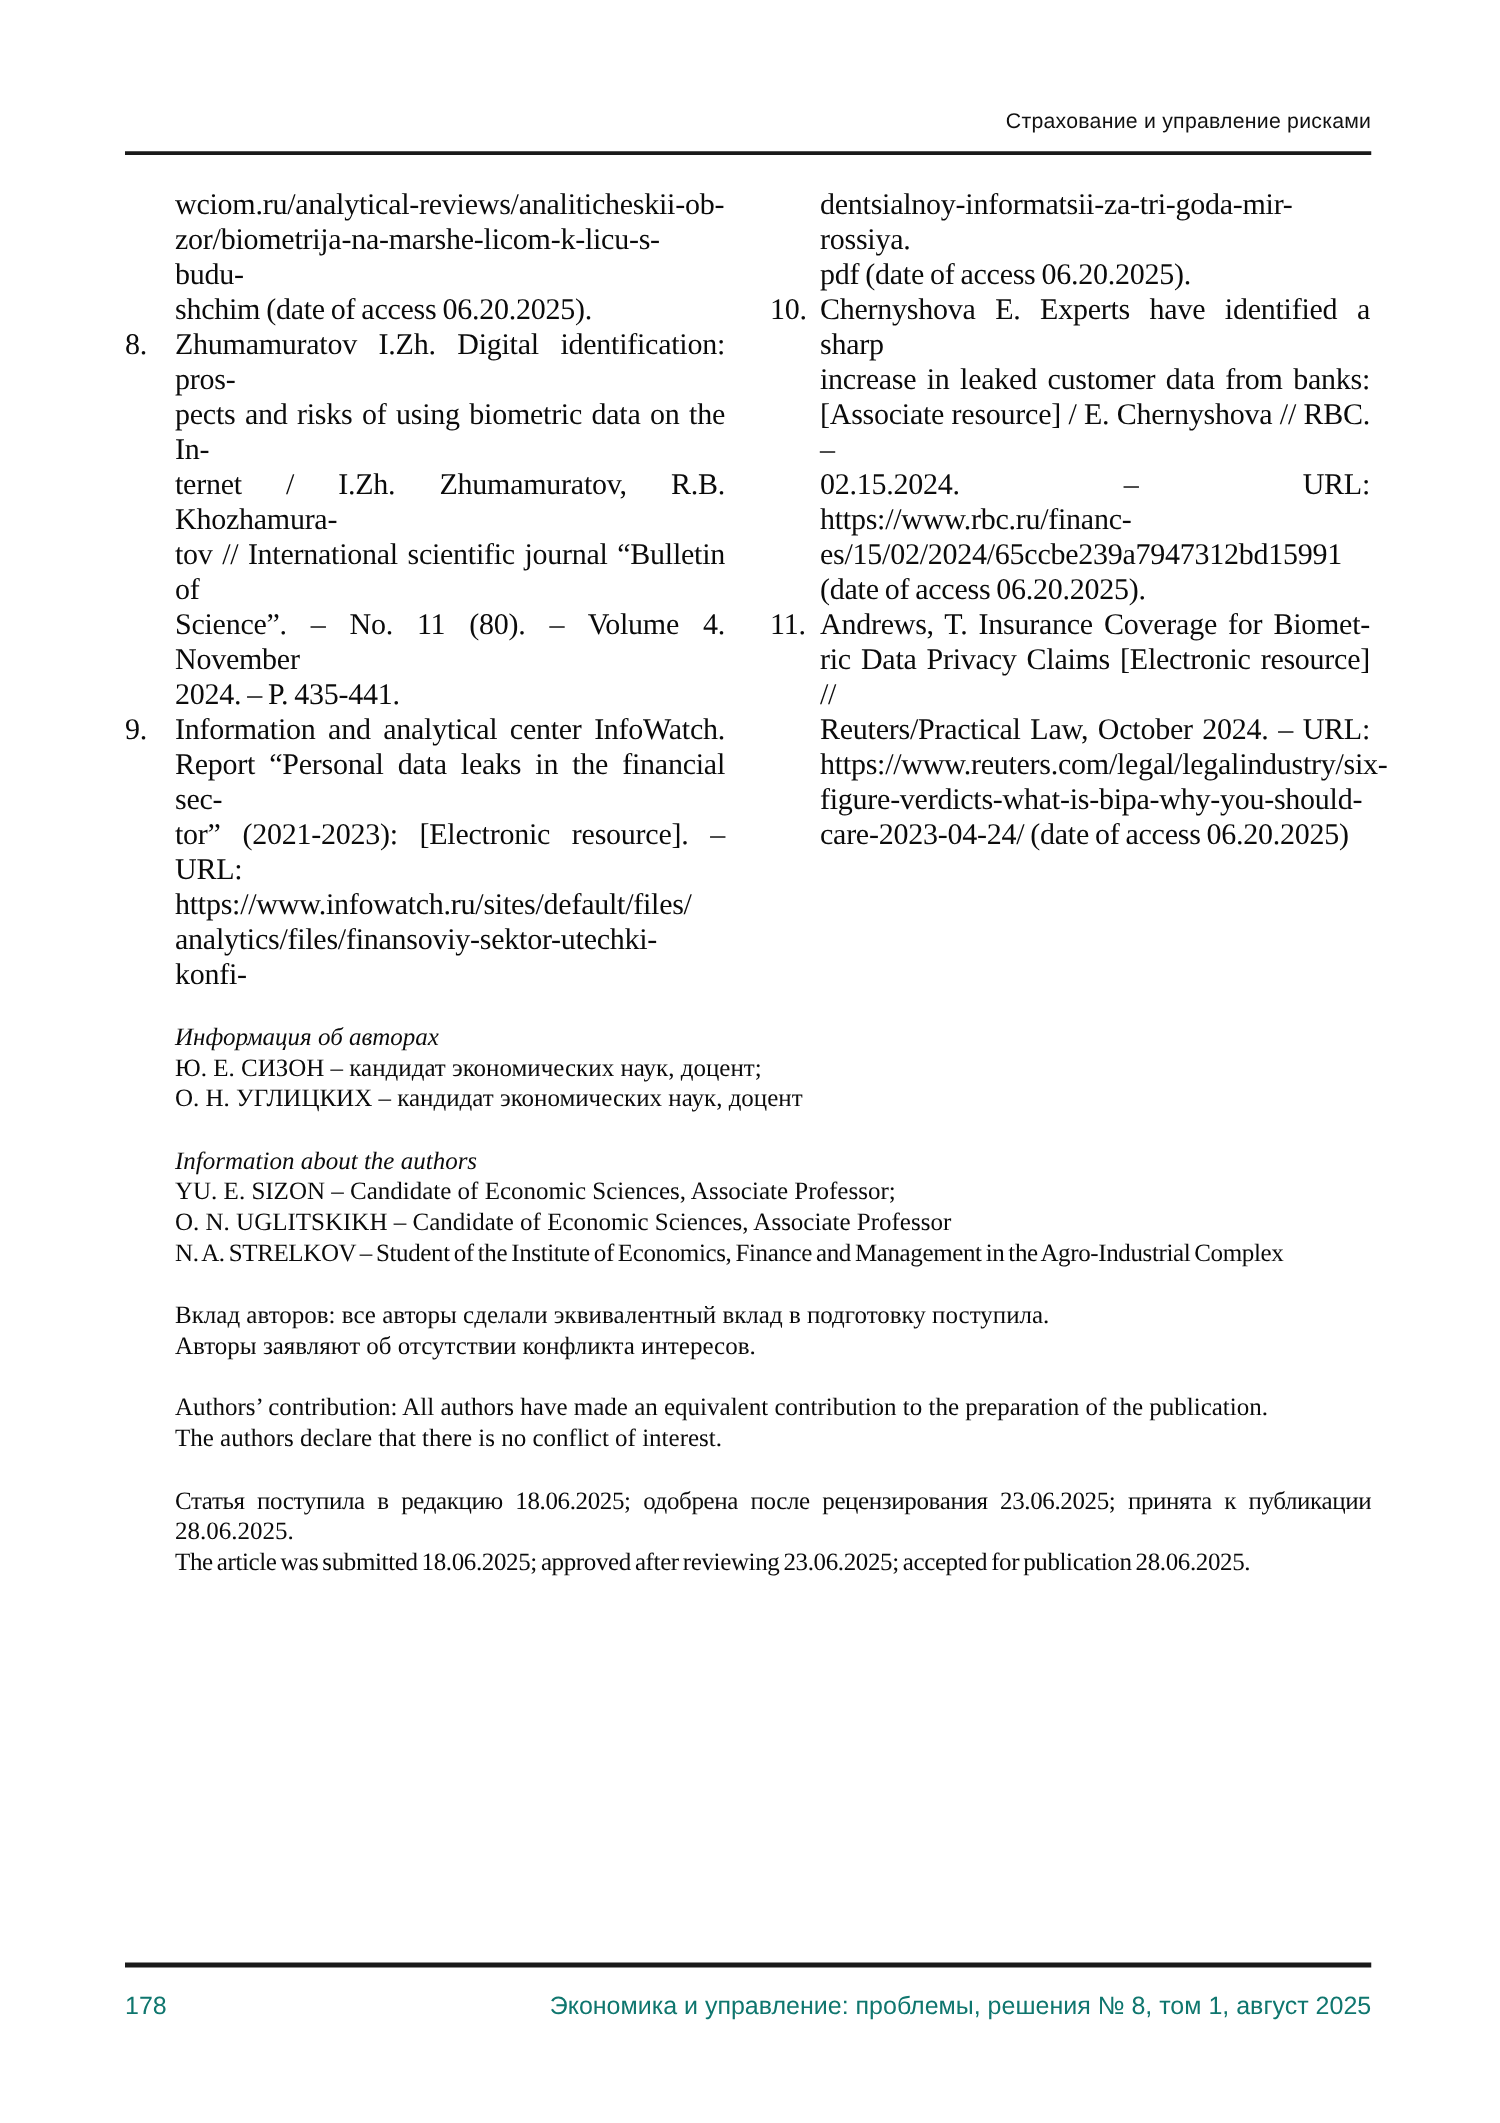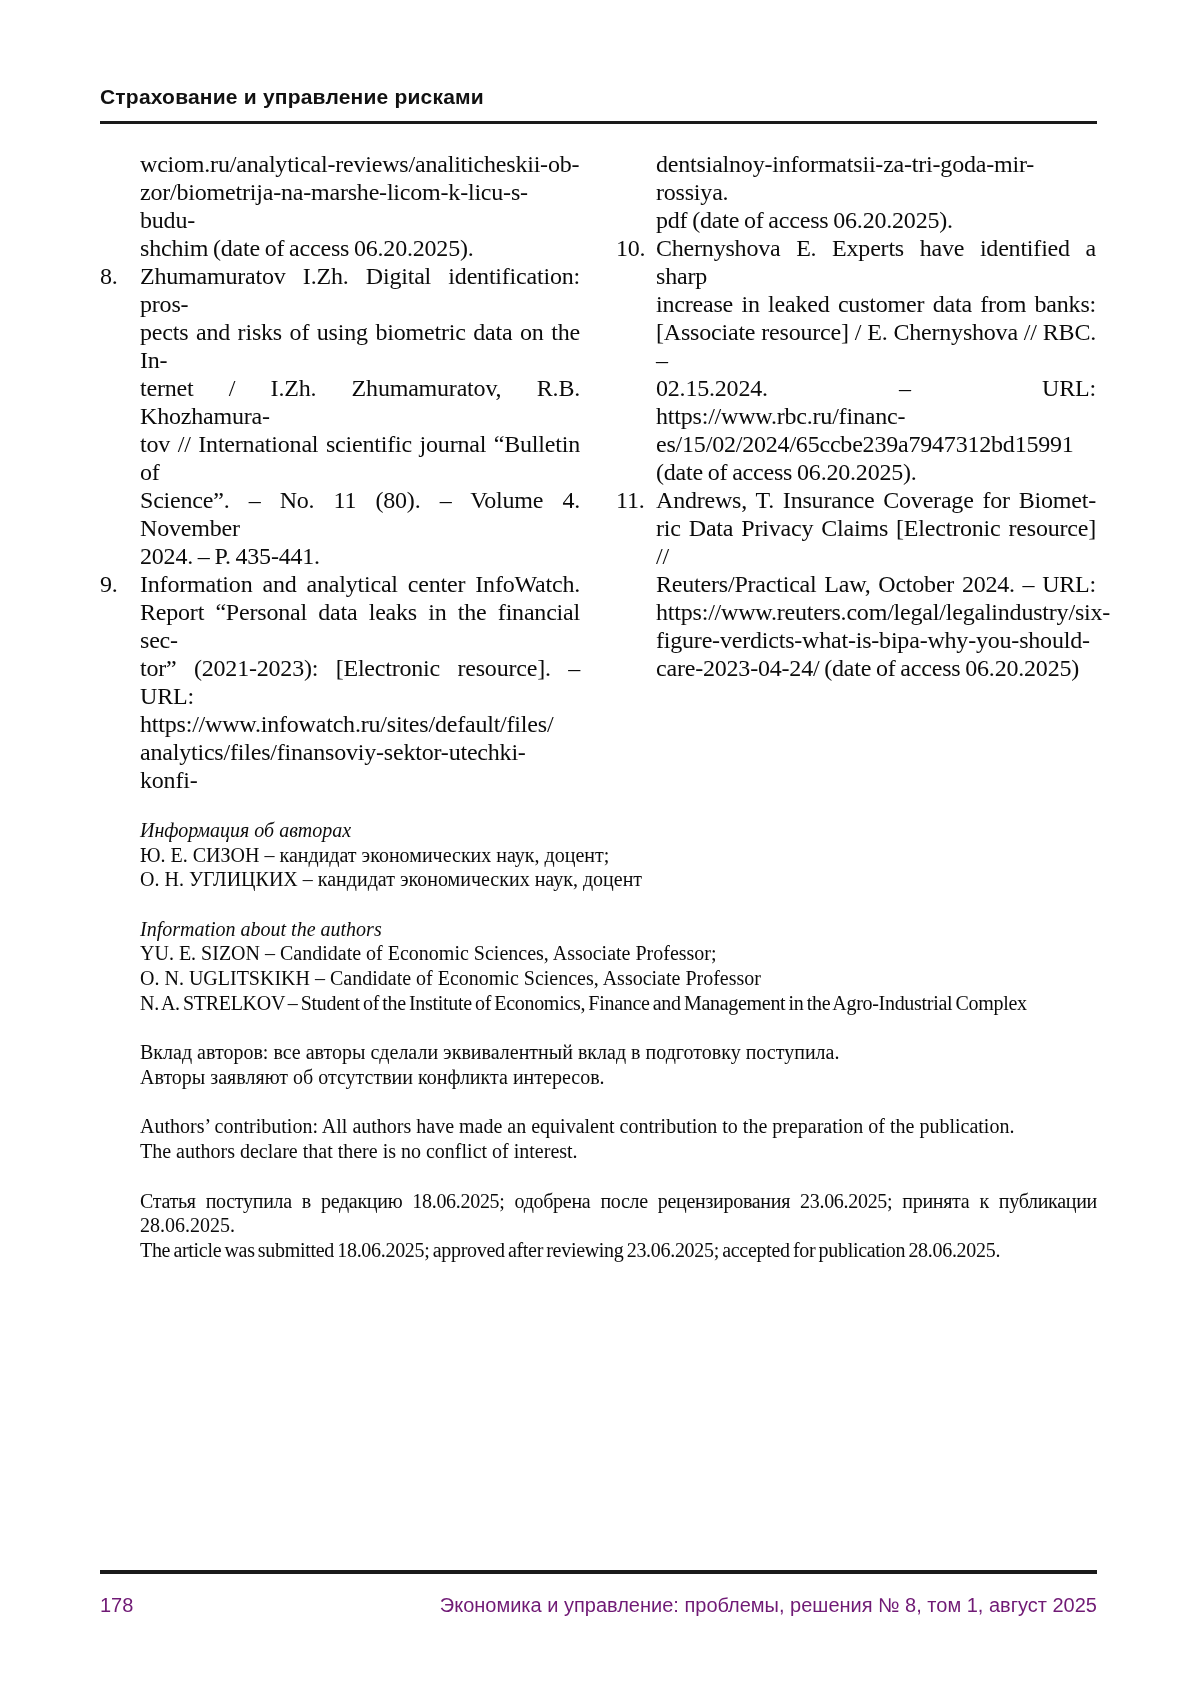--- a/index.html
+++ b/index.html
@@ -8,22 +8,22 @@
     background:#ffffff;color:#0b0b0b;
     font-family:"Liberation Serif", serif;
     overflow:hidden;position:relative;
   }
   .content{
     position:absolute;left:100px;top:84px;width:997px;
   }
   
   .section-title{
     font-family:"Liberation Sans", sans-serif;
-    font-weight:bold;font-size:21px;line-height:25px;
-    letter-spacing:.2px;color:#111;
+    font-weight:normal;font-size:17px;line-height:25px;
+    letter-spacing:.2px;color:#111;text-align:right;
   }
   .rule{background:#1a1a1a;width:100%;}
   .rule.top{height:3px;margin-top:12px;}
   .rule.bottom{height:4px;}
   
   .refs{
     display:flex;gap:36px;margin-top:26px;
     font-size:24px;line-height:28px;
     letter-spacing:-.2px;word-spacing:-1px;
   }
@@ -45,21 +45,21 @@
   .bl{text-align:left;}
   .bl.head{font-style:italic;}
   .bl.j{text-align:justify;text-align-last:justify;}
   .bl.tight{letter-spacing:-.3px;word-spacing:-1.5px;}
   
   .footer{position:absolute;left:100px;top:1570px;width:997px;}
   .footer-row{
     display:flex;justify-content:space-between;align-items:baseline;
     margin-top:19px;
     font-family:"Liberation Sans", sans-serif;
-    font-size:20px;line-height:24px;color:#701a75;
+    font-size:20px;line-height:24px;color:#0f766e;
   }
 </style>
 </head>
 <body>
 
 <div class="content">
 
   <div class="section-title">Страхование и управление рисками</div>
 
   <div class="rule top"></div>

